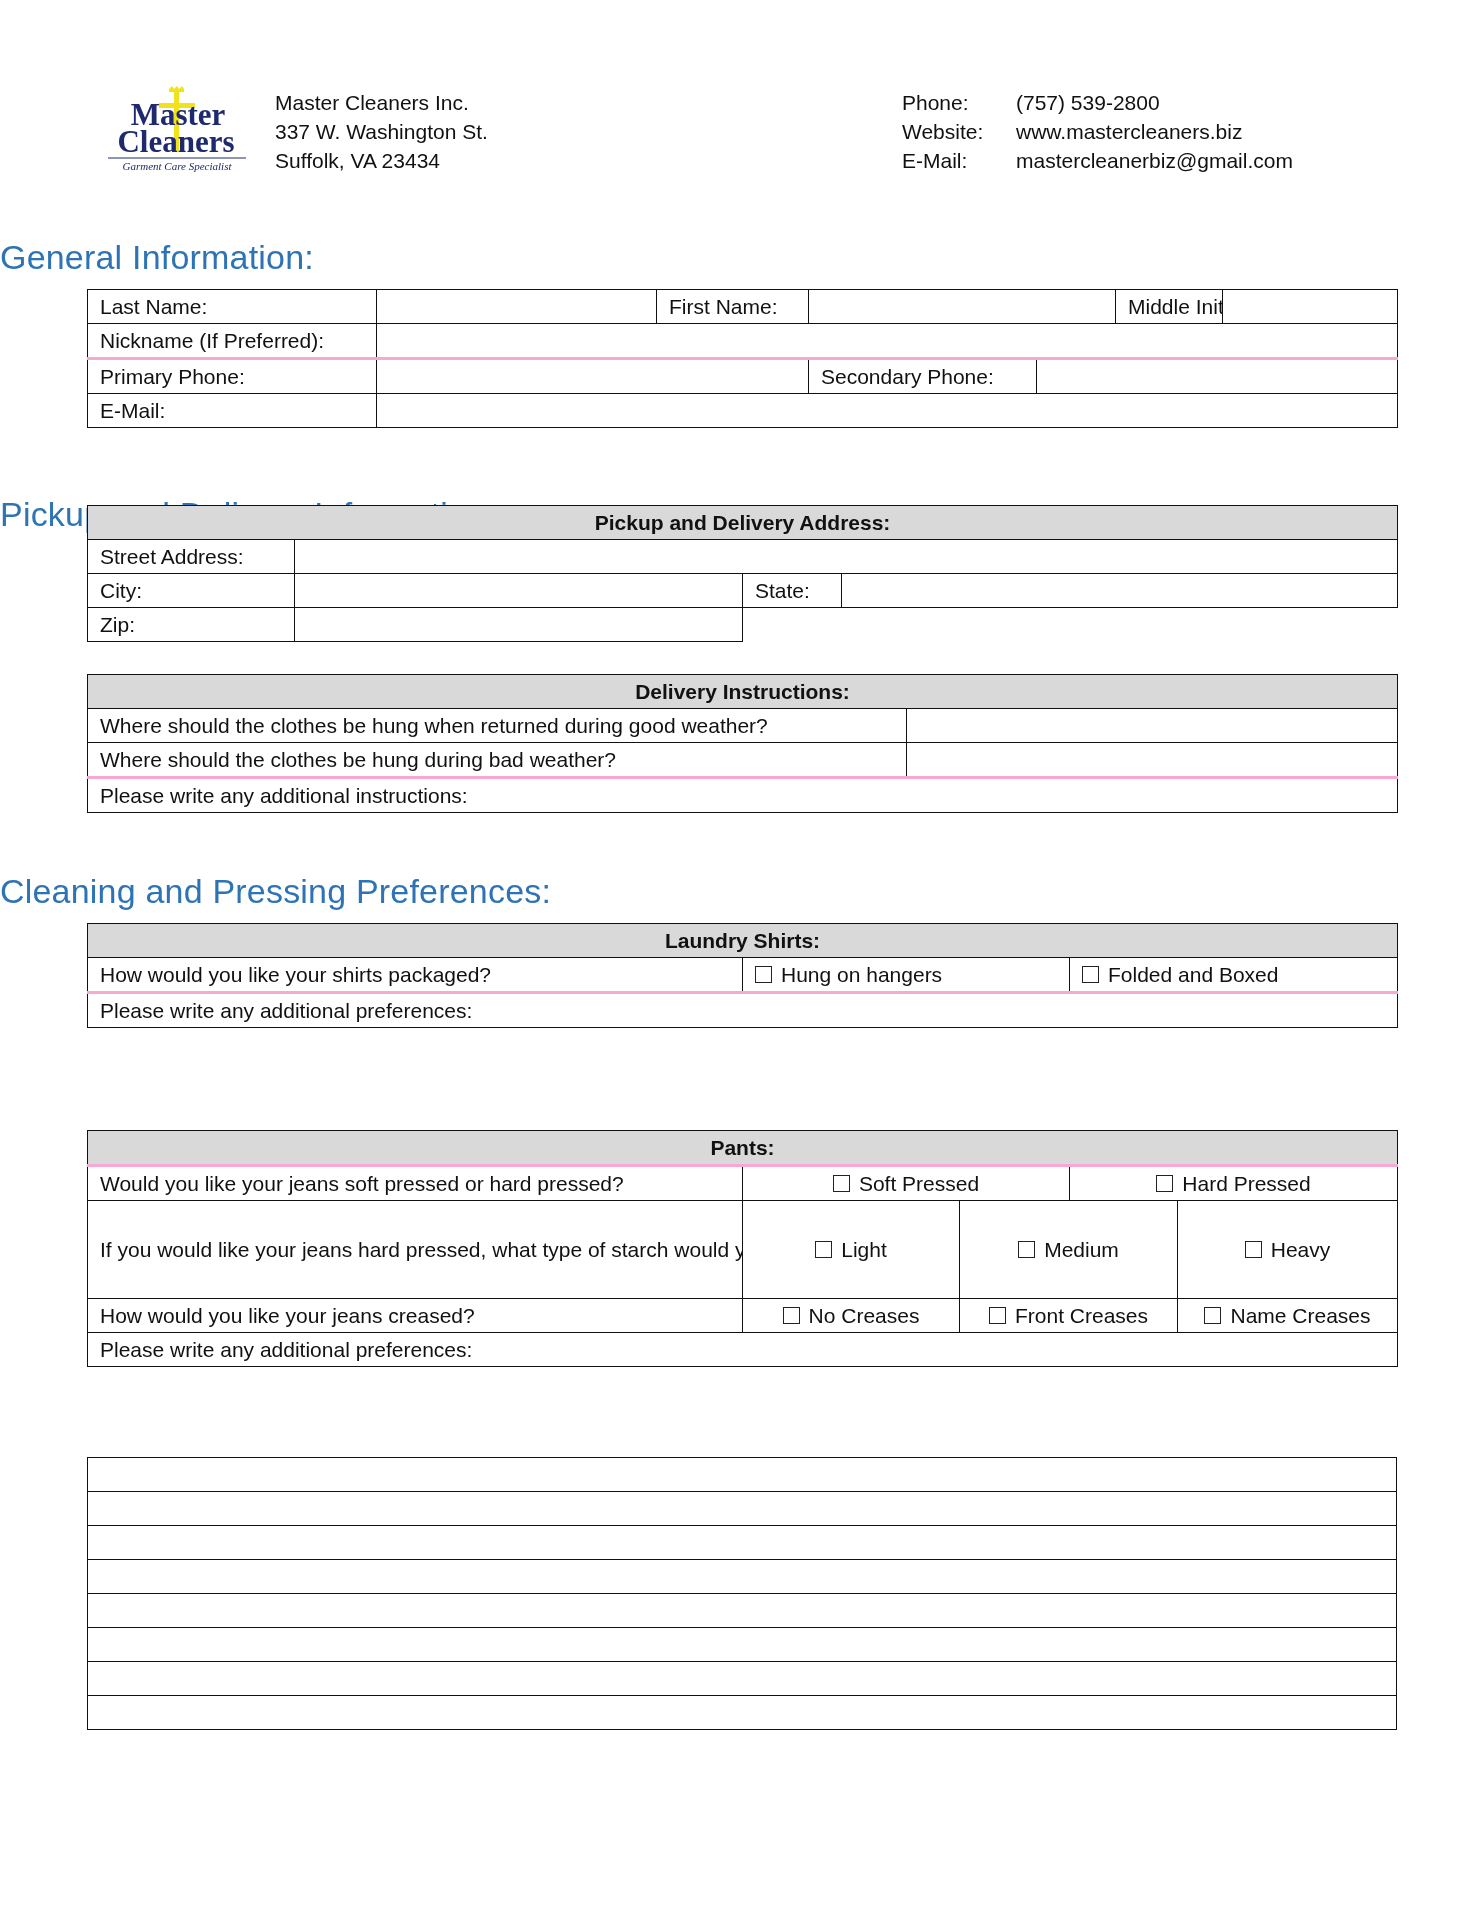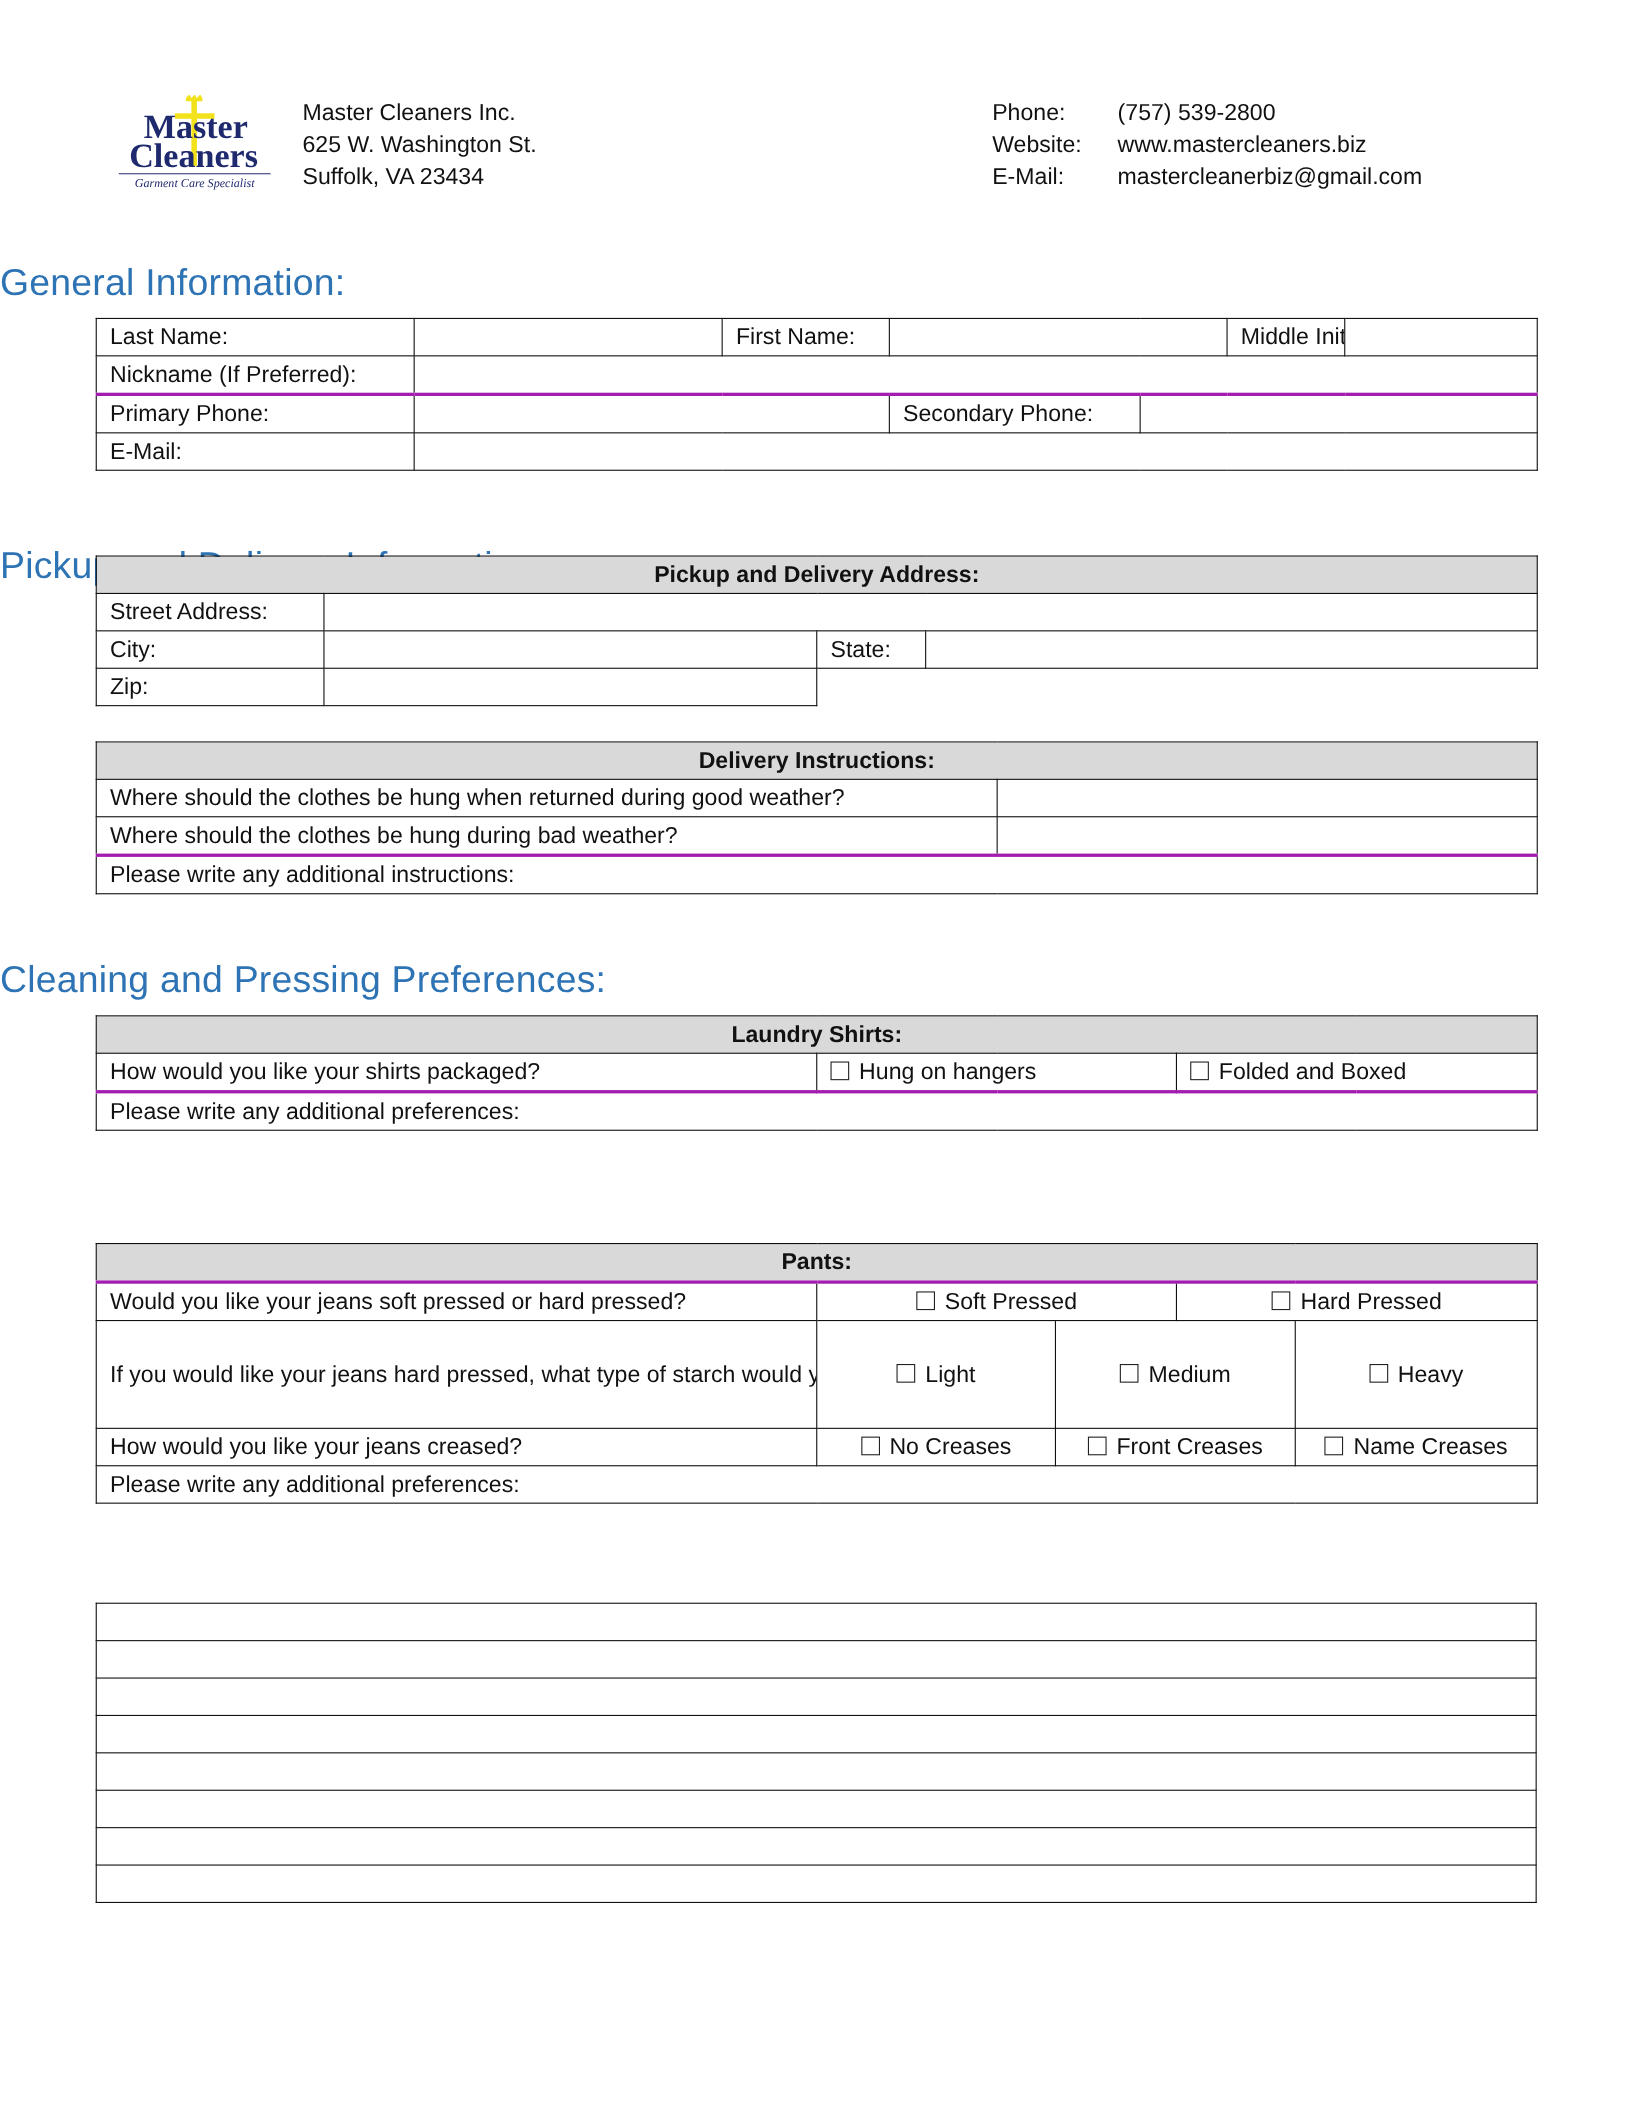--- a/index.html
+++ b/index.html
@@ -7,21 +7,21 @@
          font-family:"Liberation Sans", "DejaVu Sans", sans-serif; color:#111; }
   .abs { position:absolute; }
   .hdr-text { font-size:21px; line-height:29px; color:#111; }
   .section-title { position:absolute; left:0; width:1484px; text-align:left;
                    font-size:34px; color:#2e74b5; font-weight:normal; letter-spacing:0.2px; }
   table.form { position:absolute; border-collapse:collapse; table-layout:fixed; }
   table.form td { border:1.5px solid #111; padding:0 12px; font-size:21px; height:33px;
                   vertical-align:middle; white-space:nowrap; overflow:hidden; }
   table.form td.head { background:#d9d9d9; font-weight:bold; text-align:center; }
   table.form td.headl { background:#d9d9d9; text-align:left; }
-  table.form tr.thick-top td { border-top:3px solid #a21caf; }
+  table.form tr.thick-top td { border-top:3px solid #f9a8d4; }
   table.form td.noborder { border:none; }
   td.field { cursor:text; }
   td.tall { height:64px; vertical-align:top; padding-top:2px; }
   td.wrap { white-space:normal; line-height:33px; }
   .cb { display:inline-block; width:15px; height:15px; border:1.5px solid #222; vertical-align:-1px;
         margin-right:9px; background:#fff; cursor:pointer; }
   td.center { text-align:center; }
   
   .logo { position:absolute; left:104px; top:86px; width:145px; height:90px; }
 </style>
@@ -35,21 +35,21 @@
     <path d="M65 3 l3 -3 l2 3 l3 -3 l2 3 l3 -3 l2 3 v3 h-15z" fill="#f2e21c"></path>
     <text x="74" y="39" text-anchor="middle" font-family="'Liberation Serif', serif" font-weight="bold" font-size="31" fill="#1f2a6e">Master</text>
     <text x="72" y="66" text-anchor="middle" font-family="'Liberation Serif', serif" font-weight="bold" font-size="31" fill="#1f2a6e">Cleaners</text>
     <line x1="4" y1="72" x2="142" y2="72" stroke="#1f2a6e" stroke-width="1"></line>
     <text x="73" y="84" text-anchor="middle" font-family="'Liberation Serif', serif" font-style="italic" font-size="11" fill="#1f2a6e">Garment Care Specialist</text>
   </svg>
 </div>
 
 <div class="abs hdr-text" style="left:275px; top:88px;">
   <div>Master Cleaners Inc.</div>
-  <div>625 W. Washington St.</div>
+  <div>337 W. Washington St.</div>
   <div>Suffolk, VA 23434</div>
 </div>
 
 <div class="abs hdr-text" style="left:902px; top:88px;">
   <div style="display:flex;">
     <span style="width:114px;">Phone:</span>
     <span>(757) 539-2800</span>
   </div>
   <div style="display:flex;">
     <span style="width:114px;">Website:</span>

